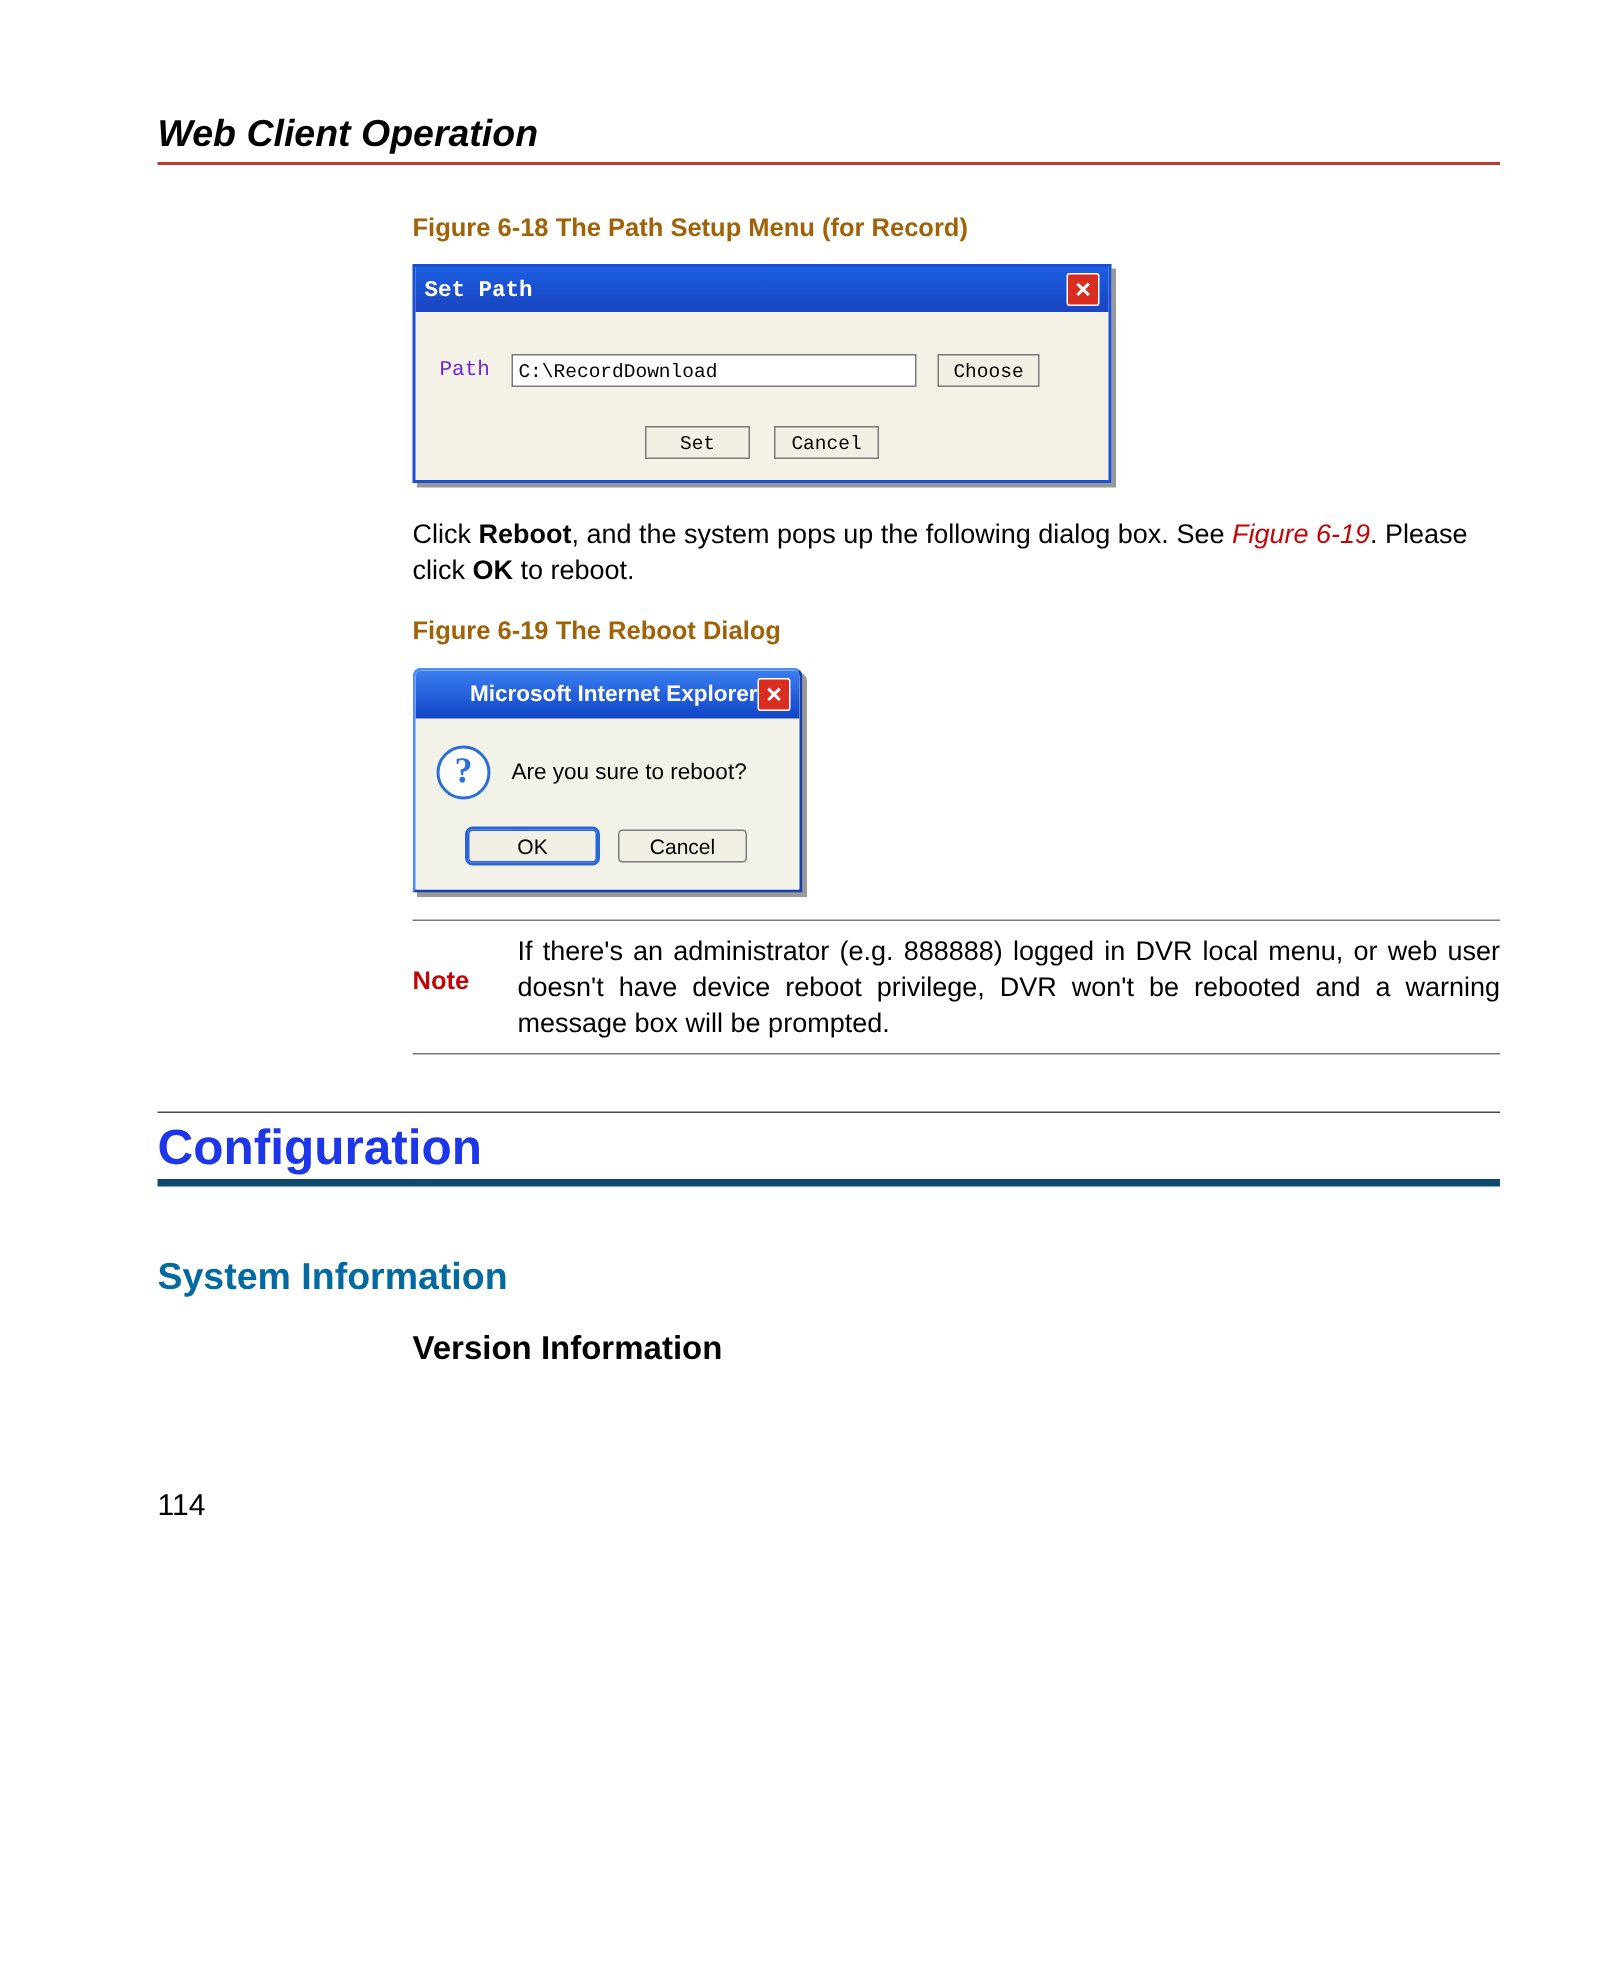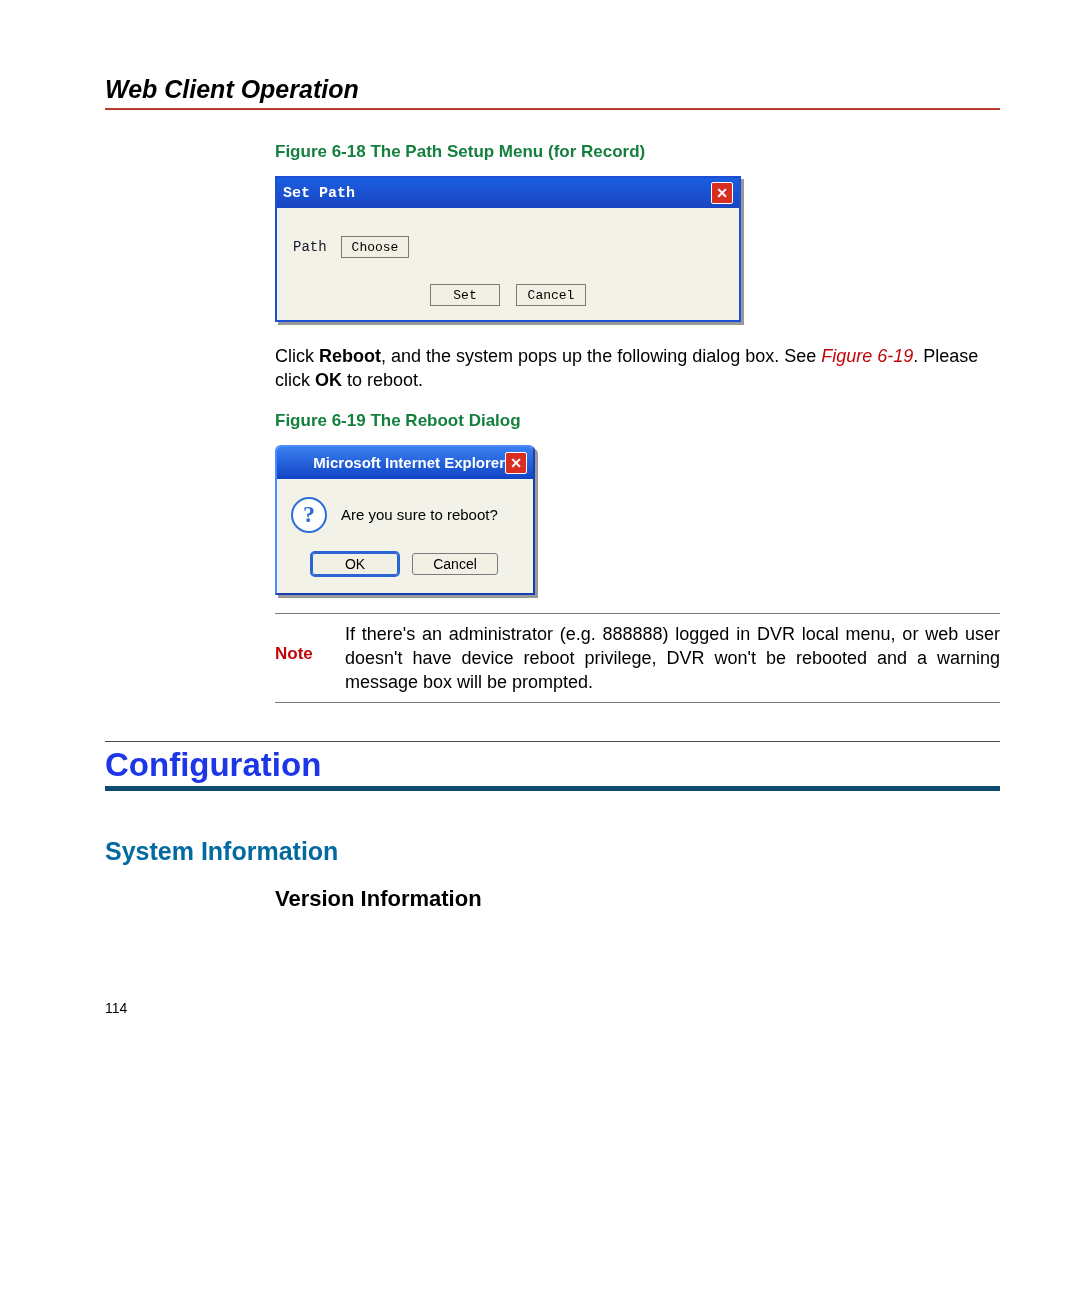--- a/index.html
+++ b/index.html
@@ -18,21 +18,21 @@
   .header-title {
     font-size: 25px;
     font-weight: bold;
     font-style: italic;
     border-bottom: 2px solid #bb3c2e;
     padding-bottom: 4px;
     margin-bottom: 32px;
   }
   .indent-col { margin-left: 170px; }
   .fig-caption {
-    color: #15803d;
+    color: #a16207;
     font-weight: bold;
     font-size: 17px;
     margin: 8px 0 14px 0;
   }
 
   
   .setpath-box {
     width: 462px;
     border: 2px solid #1c4fd3;
     background: #f4f1e7;
@@ -55,21 +55,21 @@
     border: 1px solid #fff;
     display: flex; align-items: center; justify-content: center;
     font-family: Arial, sans-serif;
     font-weight: bold;
     color: #fff;
     font-size: 14px;
     border-radius: 2px;
   }
   .setpath-body { padding: 28px 16px 14px 16px; font-size: 14px; }
   .setpath-row { display: flex; align-items: center; gap: 14px; }
-  .setpath-label { color: #0f172a; }
+  .setpath-label { color: #6d28d9; }
   .setpath-input {
     font-family: "Courier New", monospace;
     font-size: 13px;
     border: 1px solid #7a7a7a;
     background: #fff;
     height: 20px;
     width: 260px;
     padding: 0 4px;
   }
   .win-btn {
@@ -155,40 +155,41 @@
   .verinfo-h {
     font-size: 22px;
     font-weight: bold;
     margin-top: 20px;
   }
 
   .page-number {
     position: absolute;
     bottom: 46px;
     left: 105px;
-    font-size: 14px;
+    font-size: 20px;
   }
 </style>
 </head>
 <body>
 
 <div class="page">
   <div class="header-title">Web Client Operation</div>
 
   <div class="indent-col">
     <div class="fig-caption">Figure 6-18 The Path Setup Menu (for Record)</div>
 
     <div class="setpath-box">
       <div class="setpath-title">
         <span>Set Path</span>
         <span class="close-x">✕</span>
       </div>
       <div class="setpath-body">
         <div class="setpath-row">
           <span class="setpath-label">Path</span>
+          <input class="setpath-input" value="C:\RecordDownload" style="">
           <button class="win-btn">Choose</button>
         </div>
         <div class="setpath-actions">
           <button class="win-btn" style="width:70px">Set</button>
           <button class="win-btn" style="width:70px">Cancel</button>
         </div>
       </div>
     </div>
 
     <div class="body-text">

